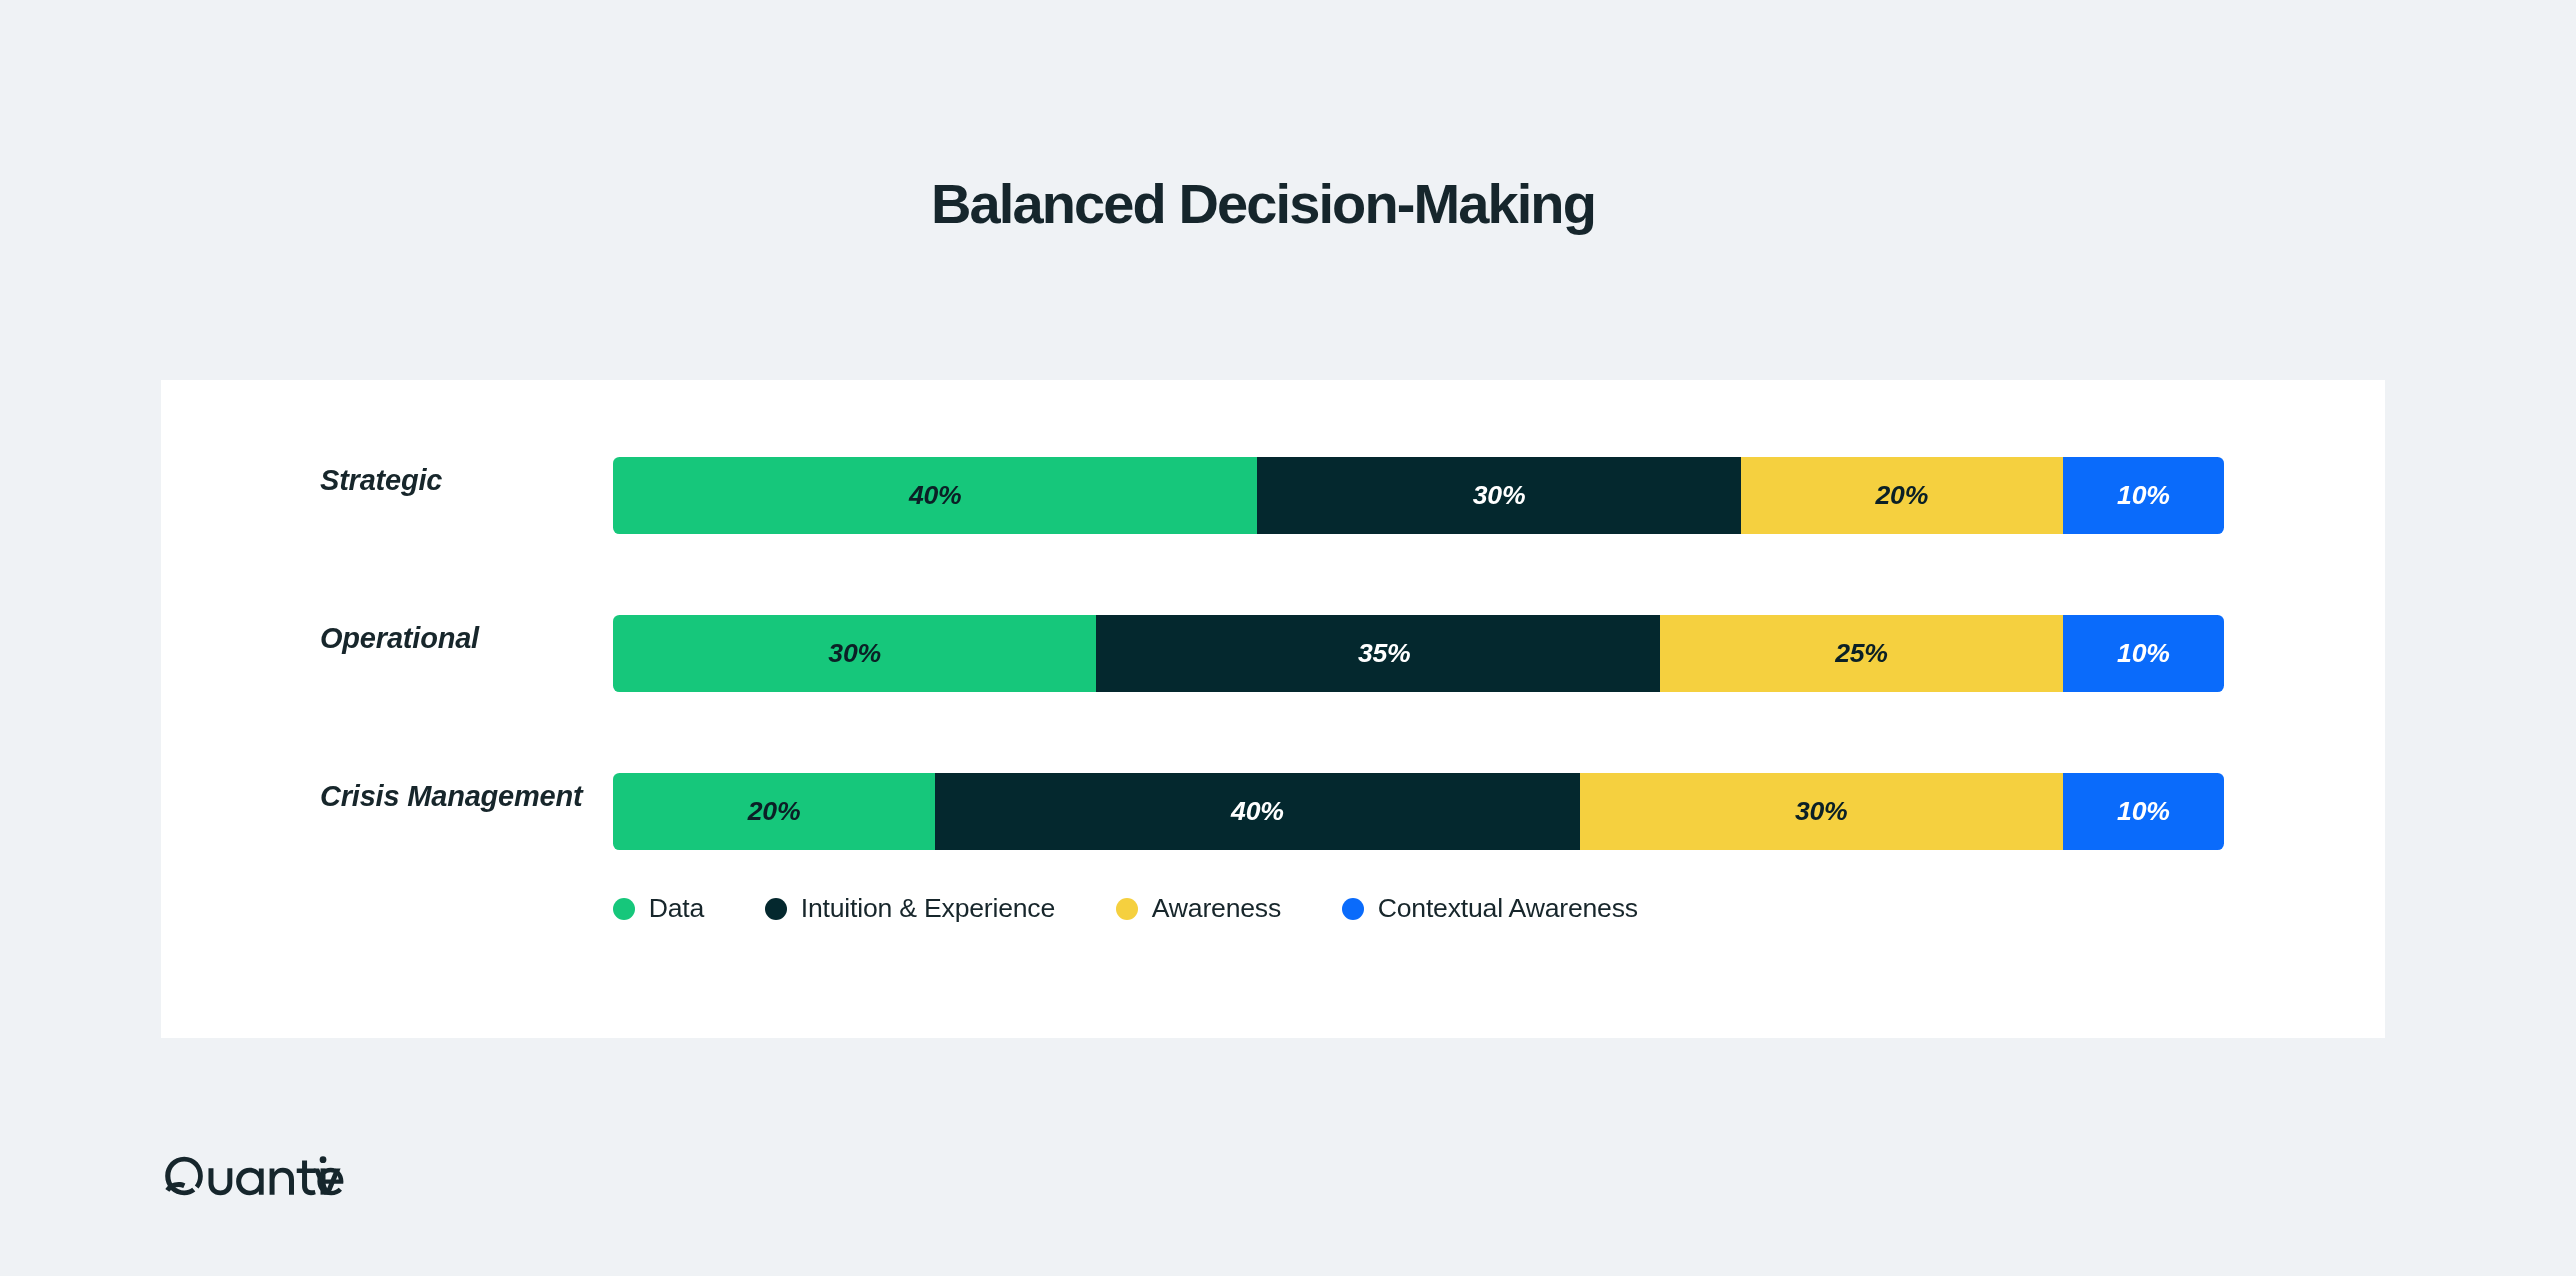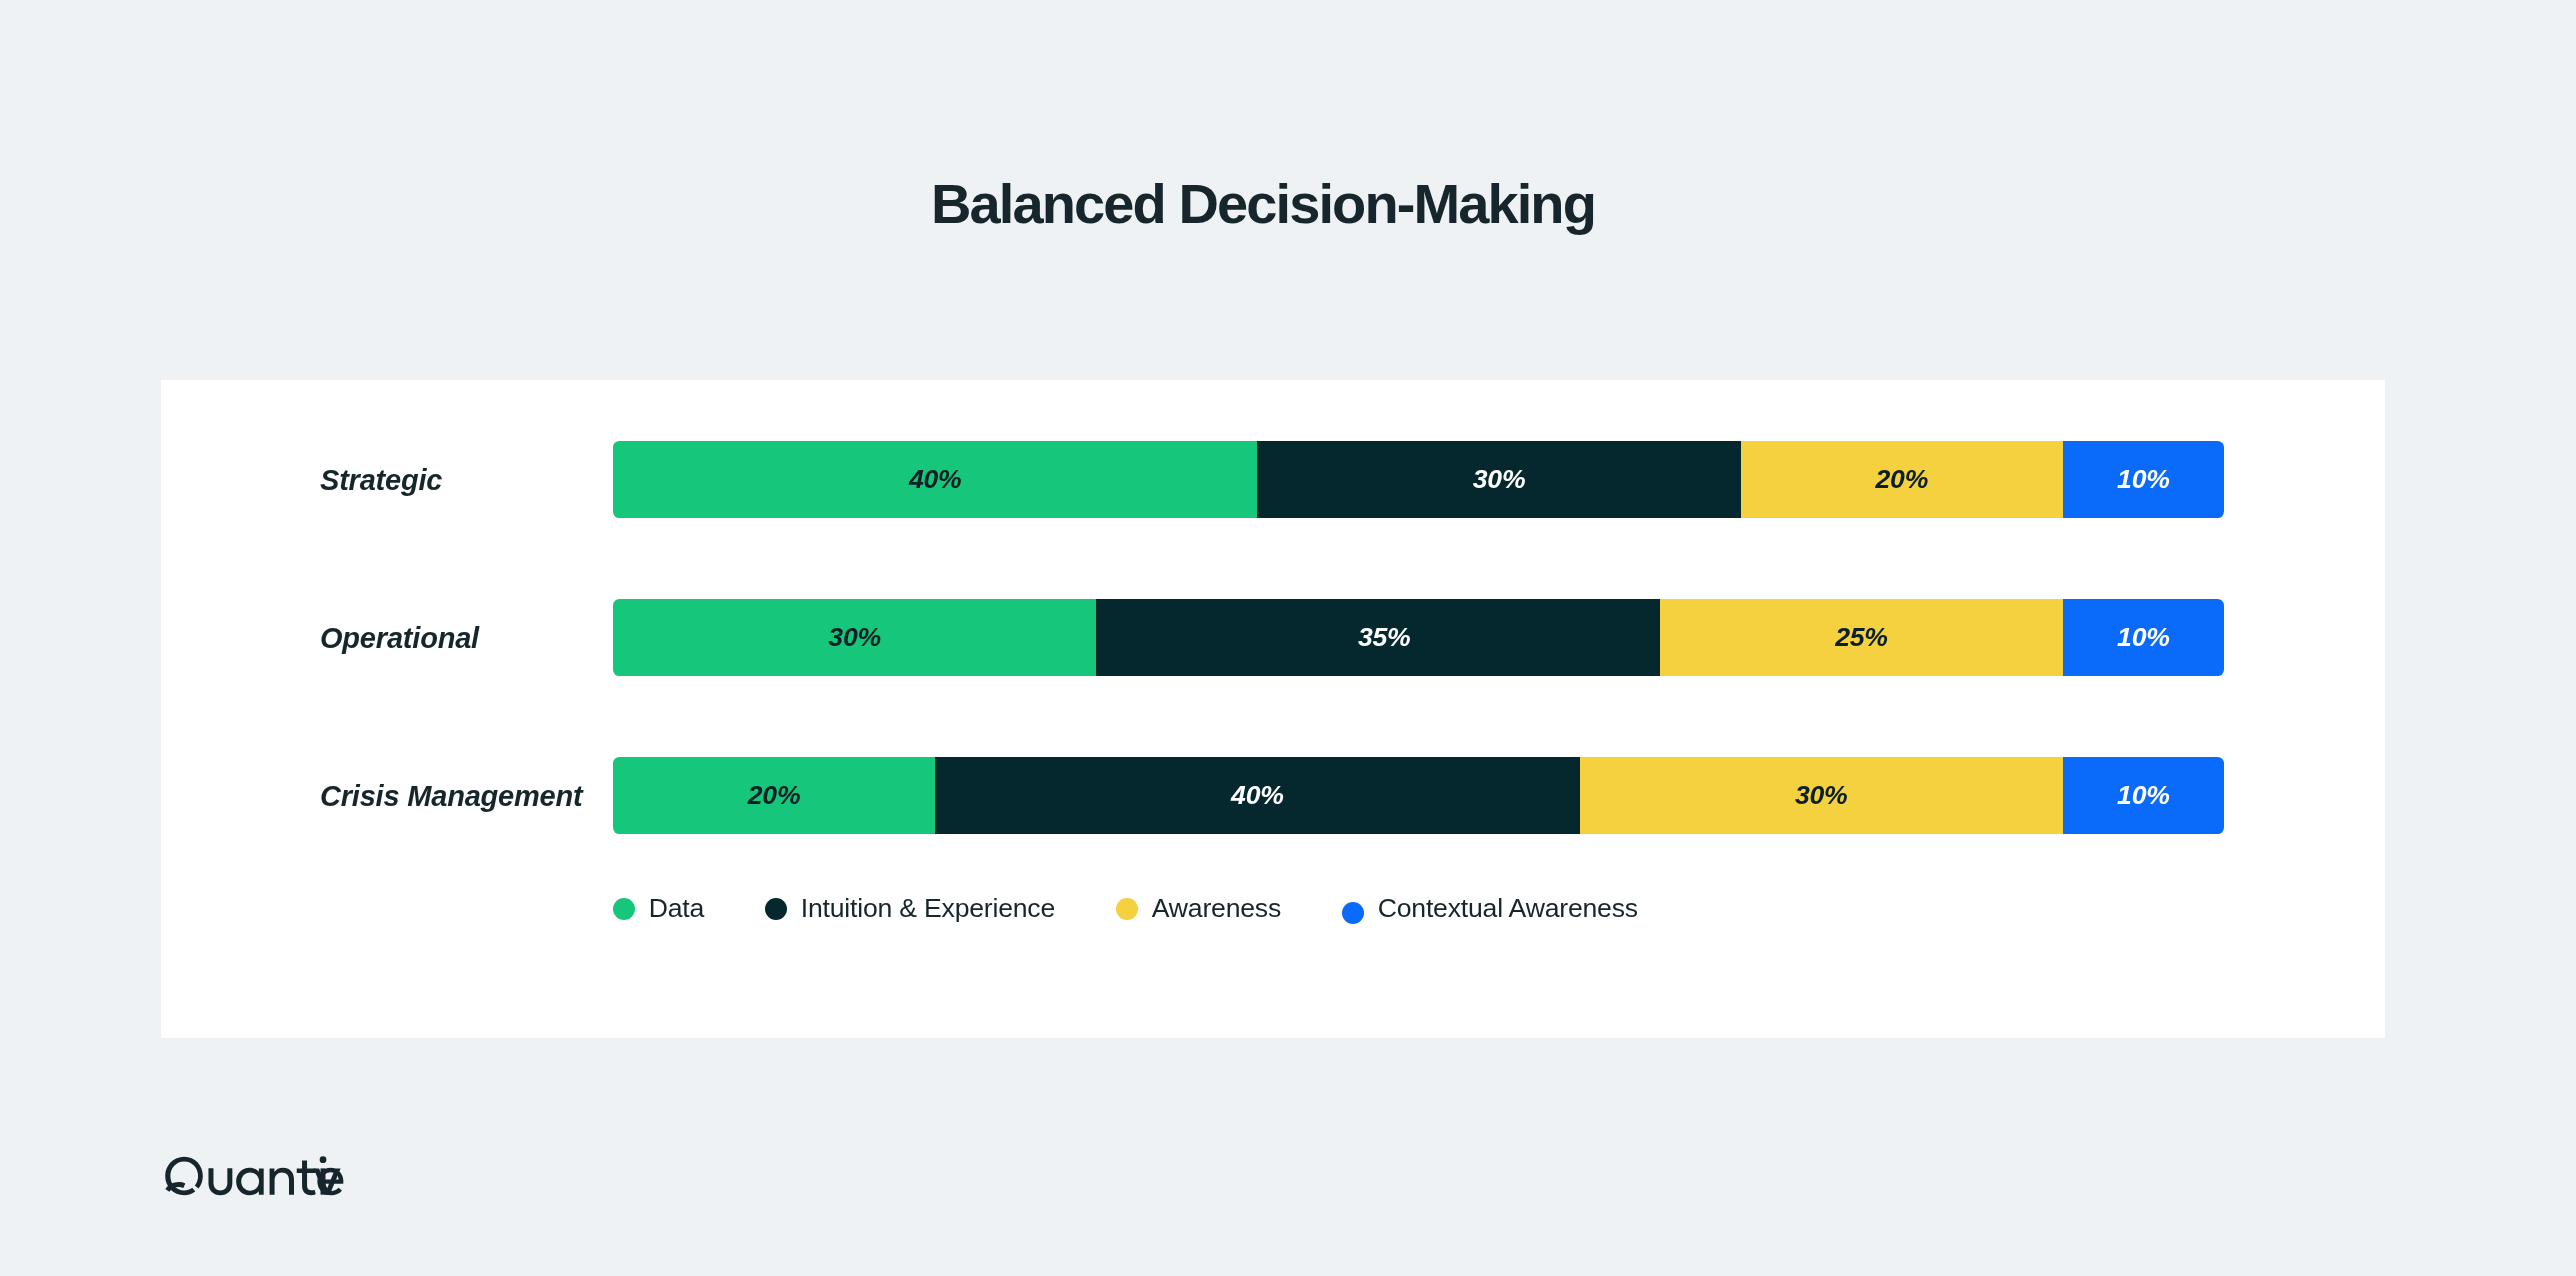--- a/index.html
+++ b/index.html
@@ -74,21 +74,21 @@
     font-size: 29px;
     line-height: 1.12;
     font-weight: 700;
     color: #17262b;
     letter-spacing: -0.2px;
   }
 
   .bar-track {
     position: absolute;
     left: 452px;
-    top: 0;
+    top: 16px;
     width: 1611px;
     height: 77px;
     display: flex;
     border-radius: 6.4px;
     overflow: hidden;
   }
 
   .seg {
     height: 100%;
     display: flex;
@@ -107,21 +107,21 @@
     top: 513px;
     display: flex;
     align-items: center;
     gap: 16px;
   }
   .legend-item {
     display: flex;
     align-items: center;
     margin-right: 45px;
   }
-  .legend-item:last-child { margin-right: 0; align-items: flex-end; }
+  .legend-item:last-child { margin-right: 0; }
   .legend-dot {
     width: 22px;
     height: 22px;
     border-radius: 50%;
     margin-right: 13.7px;
     flex: 0 0 auto;
   }
   .legend-label {
     font-size: 26.6px;
     color: #17262b;

